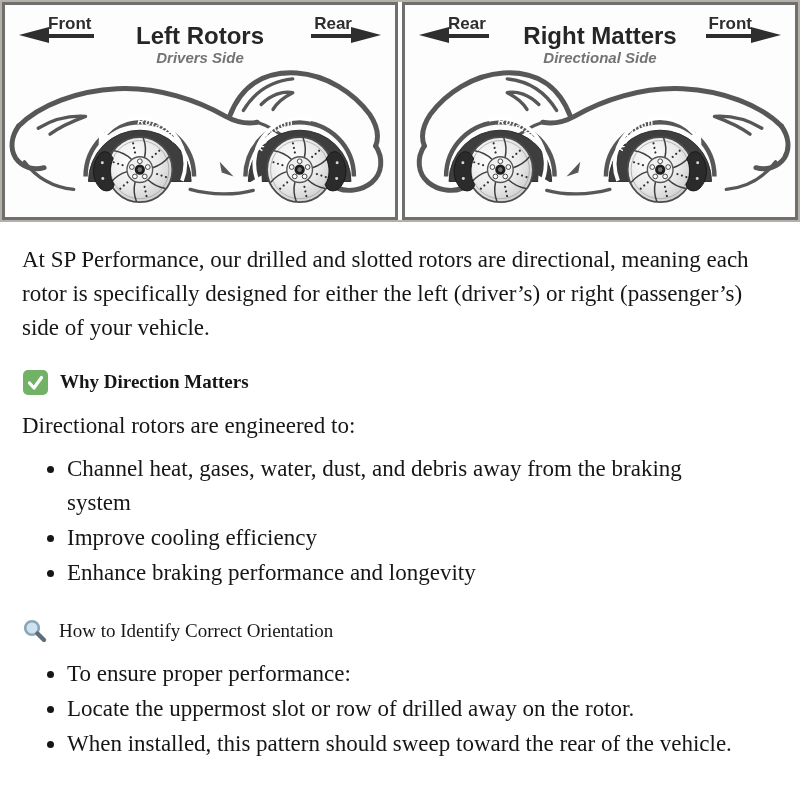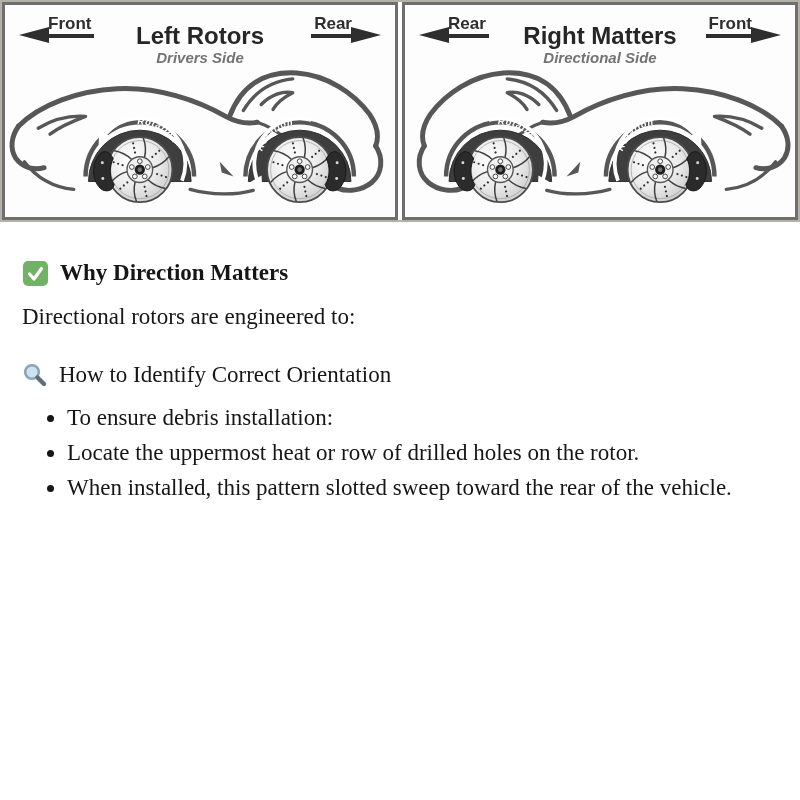--- a/index.html
+++ b/index.html
@@ -26,21 +26,21 @@
   .bodyline { stroke:#575757; fill:none; stroke-width:5; stroke-linecap:round; stroke-linejoin:round; }
   .thin { stroke-width:3.4; }
   .lip { fill:none; stroke:#575757; stroke-width:4.5; }
   .rot-arrow { fill:none; stroke:#ffffff; stroke-width:3.8; }
   .tp { fill:none; stroke:none; }
   .rot-label { font-family:"Liberation Sans", sans-serif; font-size:9.5px; font-weight:bold; font-style:italic; letter-spacing:0.7px; fill:#ffffff; }
 
   
   .content { padding:14px 26px 0 22px; font-size:23px; line-height:34px; }
   .intro { margin-top:7px; max-width:756px; }
-  .head { display:flex; align-items:center; gap:11px; font-size:23px; font-weight:bold; margin-top:20px; }
+  .head { display:flex; align-items:center; gap:11px; font-size:19px; font-weight:bold; margin-top:20px; }
   .head .emoji { flex:0 0 auto; }
   .head.normal { font-weight:normal; margin-top:24px; }
   .lead { margin-top:10px; }
   .content ul { margin-top:9px; padding-left:45px; }
   .content li { max-width:682px; margin:1px 0; }
 </style>
 </head>
 <body>
 
 <div class="diagram">
@@ -193,38 +193,44 @@
         <use href="#caliper" transform="translate(0,6) scale(-1,1)"></use>
         <path class="rot-arrow" d="M -42.7 17.2 A 46 46 0 0 1 39.8 -23" marker-end="url(#mkr)"></path>
         <path id="tpd" class="tp" d="M -40 0 A 40 40 0 0 1 40 0"></path>
         <text class="rot-label"><textPath href="#tpd" startOffset="10%">Rotation</textPath></text>
       </g>
     </svg>
   </section>
 </div>
 
 <main class="content">
+  <p class="intro">At SP Performance, our drilled and slotted rotors are directional, meaning each rotor is specifically designed for either the left (driver’s) or right (passenger’s) side of your vehicle.</p>
 
   <h2 class="head">
     <svg class="emoji" width="27" height="27">
       <rect x="1" y="1" width="25" height="25" rx="5" fill="#72b266"></rect>
       <path d="M 7.5 14 L 12 19 L 19.5 8.5" fill="none" stroke="#ffffff" stroke-width="3.2" stroke-linecap="round" stroke-linejoin="round"></path>
     </svg>
     <span>Why Direction Matters</span>
   </h2>
 
   <p class="lead">Directional rotors are engineered to:</p>
 
+  <ul>
+    <li>Channel heat, gases, water, dust, and debris away from the braking system</li>
+    <li>Improve cooling efficiency</li>
+    <li>Enhance braking performance and longevity</li>
+  </ul>
 
   <h2 class="head normal">
     <svg class="emoji" width="26" height="26">
       <circle cx="10" cy="10" r="6.8" fill="#cfe2f0" stroke="#8aa5b8" stroke-width="2.6"></circle>
       <line x1="15.5" y1="15.5" x2="22" y2="22" stroke="#5e6e79" stroke-width="4.4" stroke-linecap="round"></line>
     </svg>
     <span>How to Identify Correct Orientation</span>
   </h2>
 
   <ul>
-    <li>To ensure debris installation:</li>
-    <li>Locate the uppermost heat or row of drilled holes on the rotor.</li>
-    <li>When installed, this pattern slotted sweep toward the rear of the vehicle.</li>
+    <li>To ensure proper performance:</li>
+    <li>Locate the uppermost slot or row of drilled away on the rotor.</li>
+    <li>When installed, this pattern should sweep toward the rear of the vehicle.</li>
   </ul>
 </main>
 
 </body></html>

